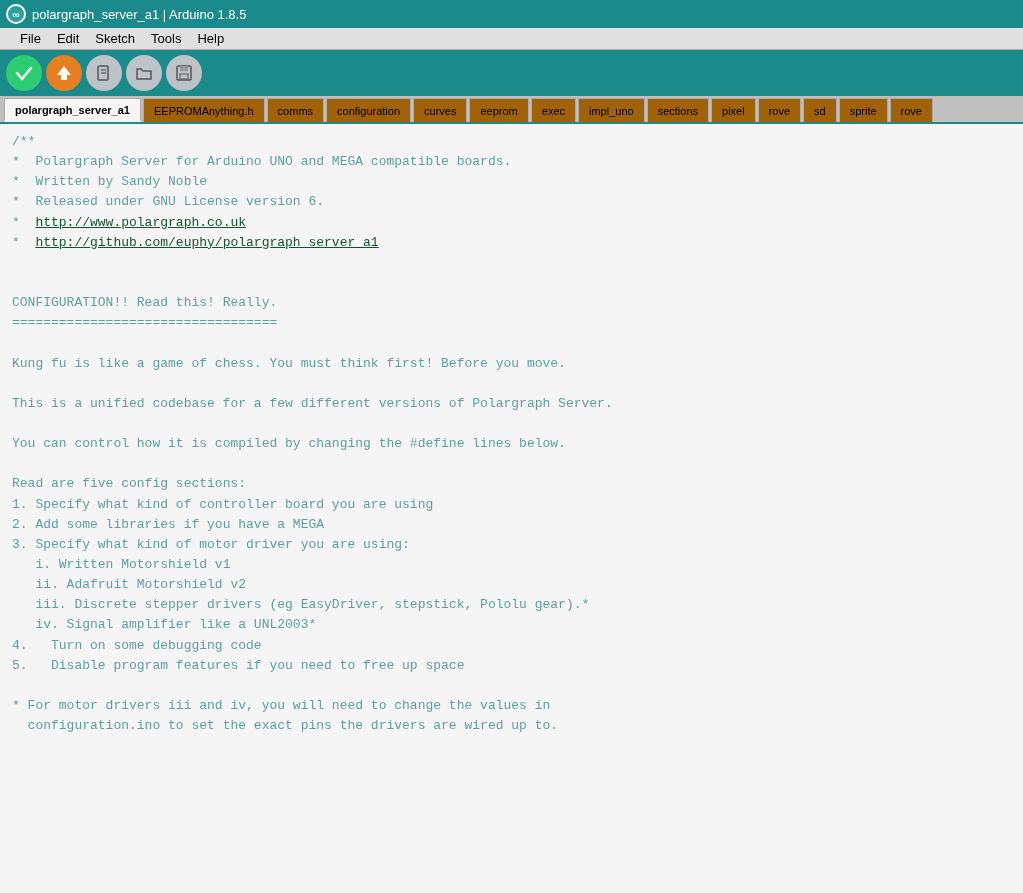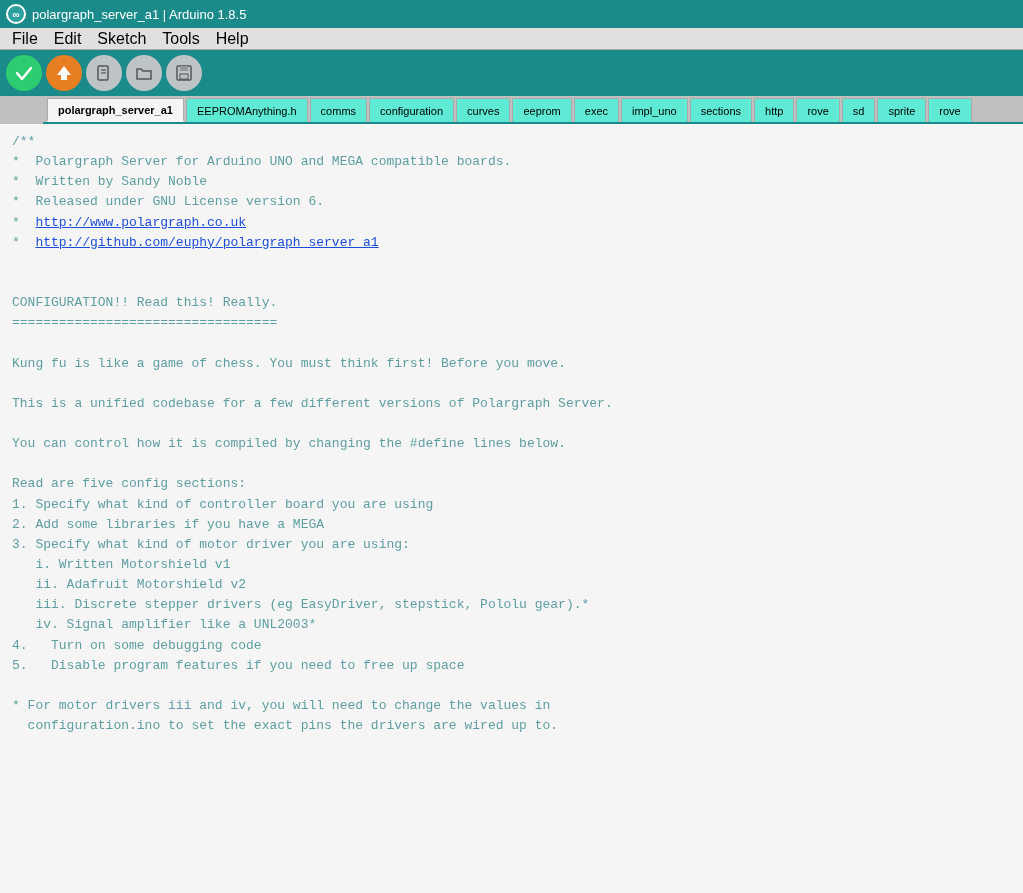--- a/index.html
+++ b/index.html
@@ -25,22 +25,22 @@
       display: flex; align-items: center; justify-content: center;
       font-size: 10px; color: white; font-weight: bold;
     }
 
     
     #menu-bar {
       background: #e0e0e0;
       display: flex;
       align-items: center;
       height: 22px;
-      font-size: 16px;
-      padding: 0 4px;
+      font-size: 13px;
+      padding: 0 12px;
       border-bottom: 1px solid #aaa;
     }
     #menu-bar span {
       padding: 2px 8px;
       cursor: default;
     }
 
     
     #toolbar {
       background: #1a8a8a;
@@ -65,29 +65,28 @@
 
     
     #tabs-bar {
       background: #c0c0c0;
       display: flex;
       align-items: flex-end;
       height: 28px;
       padding-left: 4px;
       border-bottom: 2px solid #1a8a8a;
       overflow-x: auto;
-      margin-left: 43px;
     }
     .tab {
       padding: 4px 10px;
       font-size: 11px;
       cursor: pointer;
       border: 1px solid #aaa;
       border-bottom: none;
-      background: #5eead4;
+      background: #a16207;
       margin-right: 2px;
       white-space: nowrap;
       height: 24px;
       display: flex; align-items: center;
     }
     .tab.active {
       background: #f5f5f5;
       border-bottom: 2px solid #f5f5f5;
       font-weight: bold;
       z-index: 1;
@@ -99,21 +98,21 @@
       padding: 8px 12px;
       font-family: 'Courier New', Courier, monospace;
       font-size: 13px;
       line-height: 1.55;
       color: #5f9ea0;
       height: calc(893px - 28px - 22px - 46px - 28px);
       overflow-y: auto;
       white-space: pre;
     }
     .code-link {
-      color: #1d4ed8;
+      color: #14532d;
       text-align: right;
     }
   </style>
 </head>
 <body>
 
 <div id="title-bar">
   <div class="logo">∞</div>
   <span>polargraph_server_a1 | Arduino 1.8.5</span>
 </div>
@@ -161,21 +160,21 @@
 <div id="tabs-bar">
   <div class="tab active">polargraph_server_a1</div>
   <div class="tab">EEPROMAnything.h</div>
   <div class="tab">comms</div>
   <div class="tab">configuration</div>
   <div class="tab">curves</div>
   <div class="tab">eeprom</div>
   <div class="tab">exec</div>
   <div class="tab">impl_uno</div>
   <div class="tab">sections</div>
-  <div class="tab">http</div>
+  <div class="tab">pixel</div>
   <div class="tab">rove</div>
   <div class="tab">sd</div>
   <div class="tab">sprite</div>
   <div class="tab">rove</div>
 </div>
 
 <div id="code-area"><span>/**</span>
 <span>*  Polargraph Server for Arduino UNO and MEGA compatible boards.</span>
 <span>*  Written by Sandy Noble</span>
 <span>*  Released under GNU License version 6.</span>

